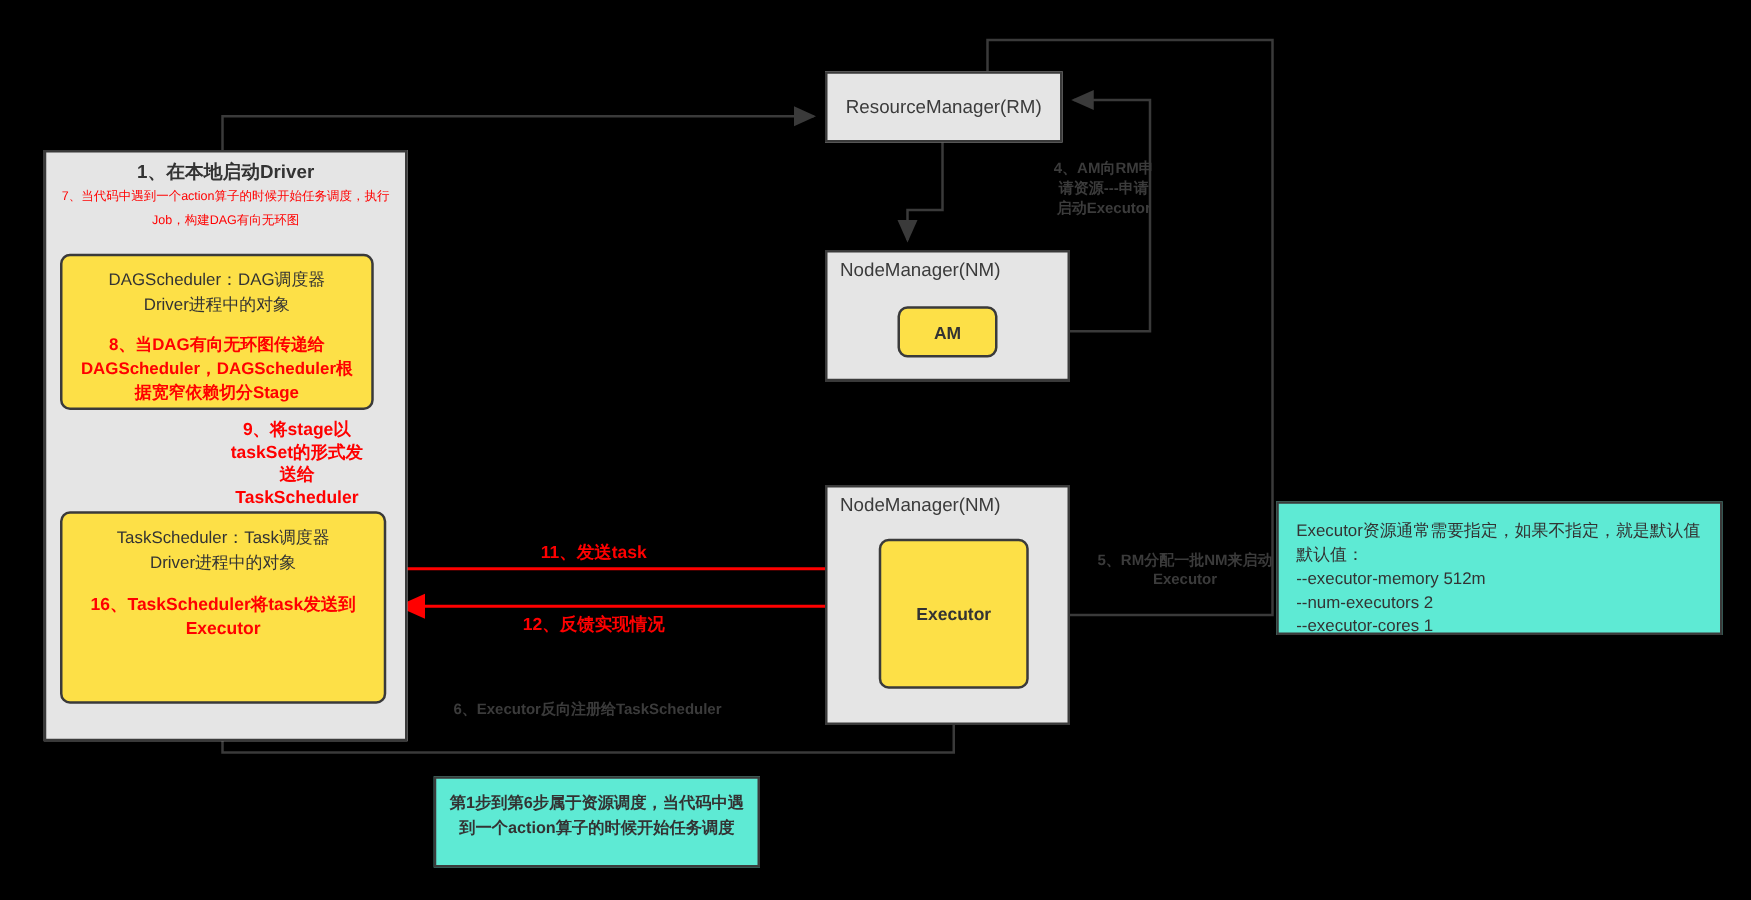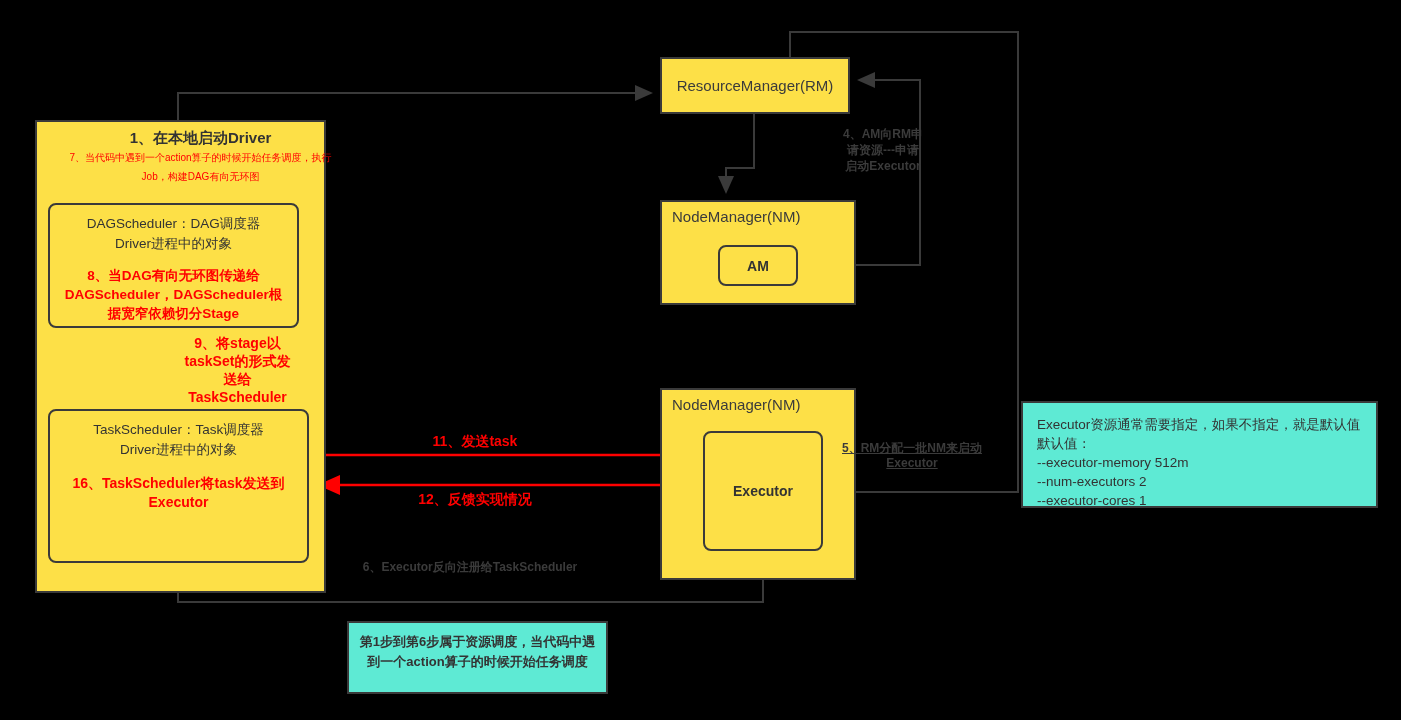--- a/index.html
+++ b/index.html
@@ -2,31 +2,31 @@
 <html><head>
 <meta charset="utf-8">
 <style>
   html,body{margin:0;padding:0;background:#000;}
   body{width:1401px;height:720px;position:relative;overflow:hidden;
        font-family:"Liberation Sans","DejaVu Sans",sans-serif;}
   #canvas{position:absolute;left:0;top:0;width:1401px;height:720px;}
   svg.wires{position:absolute;left:0;top:0;width:1401px;height:720px;pointer-events:none;}
 
   .box{position:absolute;box-sizing:border-box;border:2px solid #3a3a3a;}
-  .blue{background:#fde047;}
+  .blue{background:#e5e5e5;}
   .white{background:#fde047;border-radius:8px;}
   .orange{background:#5eead4;border:2px solid #3a3a3a;}
 
   .ttl{color:#3b3b3b;font-size:15px;font-weight:400;}
   .lbl{position:absolute;color:#3b3b3b;font-size:12px;font-weight:bold;line-height:15px;text-align:center;}
   .redlbl{position:absolute;color:#ff0000;font-size:14px;font-weight:bold;line-height:18px;text-align:center;}
 
   
   #driver{left:35px;top:120px;width:291px;height:473px;}
-  #driver-head{position:absolute;left:40px;top:127px;width:281px;text-align:center;margin-left:20px;}
+  #driver-head{position:absolute;left:40px;top:127px;width:281px;text-align:center;}
   #driver-head .l1{font-size:15px;color:#333;font-weight:bold;line-height:21px;}
   #driver-head .l2{font-size:10px;color:#ff0000;font-weight:normal;line-height:19px;}
 
   #dag{left:48px;top:203px;width:251px;height:125px;}
   #dag .in{padding:9px 8px 0 8px;}
   #dag .t1{font-size:13.5px;color:#333;font-weight:400;line-height:20px;text-align:center;}
   #dag .t2{font-size:13.5px;color:#ff0000;font-weight:bold;line-height:19px;text-align:center;margin-top:12px;}
 
   #tasksch{left:48px;top:409px;width:261px;height:154px;}
   #tasksch .in{padding:9px 8px 0 8px;}
@@ -50,21 +50,21 @@
 
   
   #note-right{left:1021px;top:401px;width:357px;height:107px;}
   #note-right .in{padding:12px 14px;font-size:13.5px;color:#333;line-height:19px;}
   #note-bottom{left:347px;top:621px;width:261px;height:73px;}
   #note-bottom .in{padding:9px 10px;font-size:13px;color:#333;font-weight:bold;line-height:20px;text-align:center;}
 
   
   #lbl3{left:595px;top:136px;width:155px;}
   #lbl4{left:843px;top:126px;width:80px;line-height:16px;}
-  #lbl5{left:838px;top:441px;width:148px;text-decoration:underline;}
+  #lbl5{left:874px;top:441px;width:148px;}
   #lbl6{left:350px;top:560px;width:240px;}
   #lbl11{left:395px;top:432px;width:160px;}
   #lbl12{left:395px;top:490px;width:160px;}
 </style>
 </head>
 <body>
 
 <div id="canvas">
 
   <svg class="wires" viewBox="0 0 1401 720">

